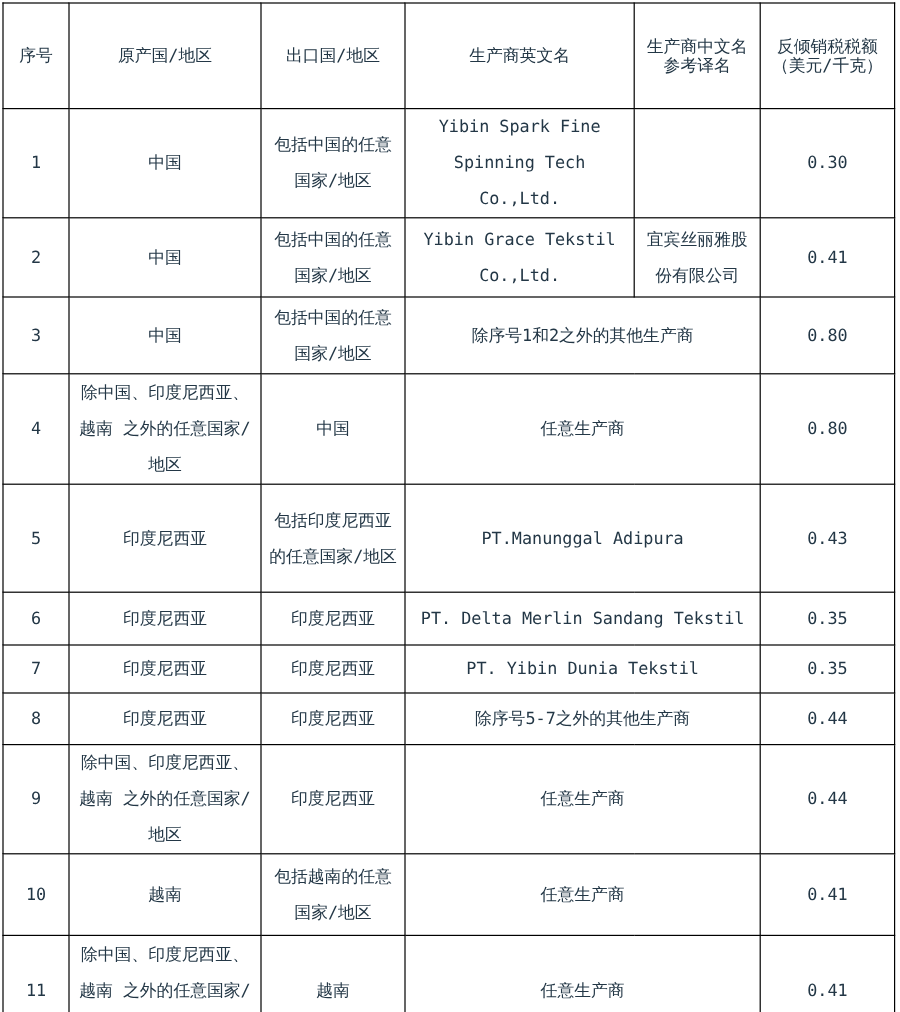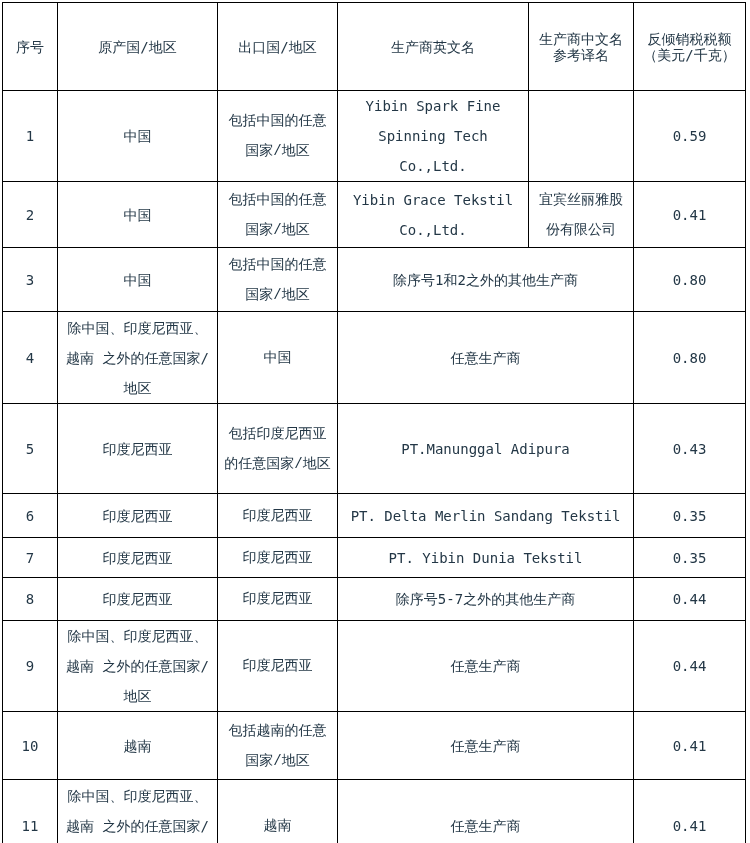--- a/index.html
+++ b/index.html
@@ -41,23 +41,23 @@
   }
   
   col.w-no       { width: 55px;  }
   col.w-origin   { width: 160px; }
   col.w-export   { width: 120px; }
   col.w-prod     { width: 191px; }
   col.w-prod-cn  { width: 105px; }
   col.w-rate     { width: 112px; }
   
   td.c-origin      { padding: 0 8px; }
-  td.c-export      { padding: 0 12px; font-family: Liberation Mono, monospace; }
+  td.c-export      { padding: 0 12px; }
   td.c-producer    { text-align: left; padding: 0 8px 0 13px; }
-  td.c-producer-cn { text-align: left; padding: 0 6px 0 8px; font-family: Liberation Serif, serif; }
+  td.c-producer-cn { text-align: left; padding: 0 6px 0 8px; }
   
   thead tr                  { height: 88px; }
   tbody tr:nth-child(1)     { height: 66px; }
   tbody tr:nth-child(2)     { height: 66px; }
   tbody tr:nth-child(3)     { height: 64px; }
   tbody tr:nth-child(4)     { height: 92px; }
   tbody tr:nth-child(5)     { height: 90px; }
   tbody tr:nth-child(6)     { height: 44px; }
   tbody tr:nth-child(7)     { height: 40px; }
   tbody tr:nth-child(8)     { height: 43px; }
@@ -88,21 +88,21 @@
         <th>反倾销税税额（美元/千克）</th>
       </tr>
     </thead>
     <tbody id="tbody">
         <tr>
           <td class="c-no">1</td>
           <td class="c-origin">中国</td>
           <td class="c-export">包括中国的任意国家/地区</td>
           <td class="c-producer">Yibin Spark Fine Spinning Tech Co.,Ltd.</td>
           <td class="c-producer-cn"></td>
-          <td class="c-rate">0.59</td>
+          <td class="c-rate">0.30</td>
         </tr>
         <tr>
           <td class="c-no">2</td>
           <td class="c-origin">中国</td>
           <td class="c-export">包括中国的任意国家/地区</td>
           <td class="c-producer">Yibin Grace Tekstil Co.,Ltd.</td>
           <td class="c-producer-cn">宜宾丝丽雅股份有限公司</td>
           <td class="c-rate">0.41</td>
         </tr>
         <tr>

